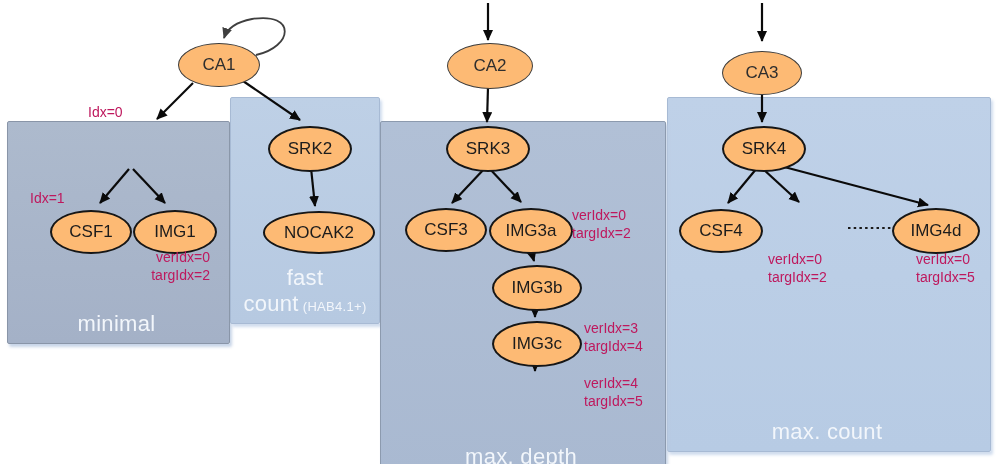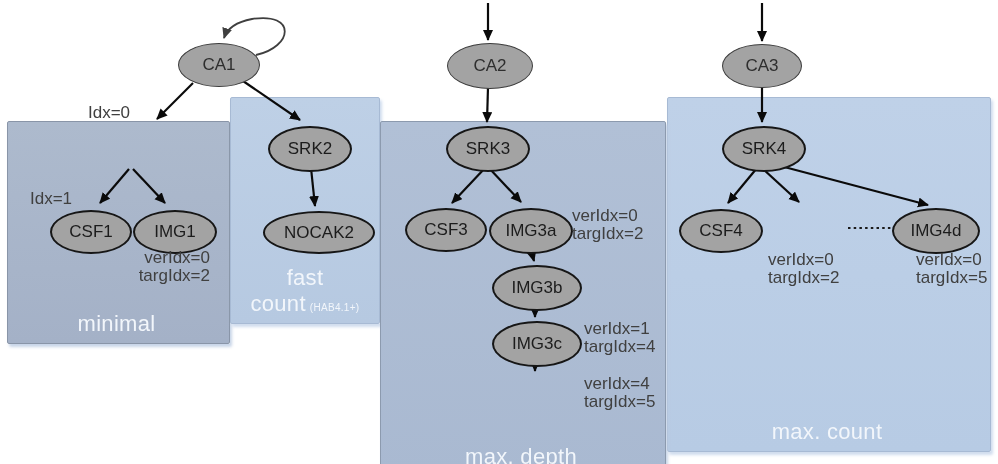--- a/index.html
+++ b/index.html
@@ -15,29 +15,29 @@
   #panel-fast-auth { left:230px; top:97px; width:148px; height:225px;
                      background:linear-gradient(180deg,#bed0e6,#b6c9e1); border:1px solid #a7bad4; }
   #panel-max-depth { left:380px; top:97px; width:284px; height:354px;
                      background:linear-gradient(180deg,#b1c0d6,#a9b9d1); border:1px solid #8c9aae; }
   #panel-max-count { left:667px; top:97px; width:322px; height:353px;
                      background:linear-gradient(180deg,#bfd1e8,#b7cbe4); border:1px solid #a7bad4; }
   .panel-label {
     position:absolute; left:0; right:0; bottom:6px; text-align:center;
     font-size:22px; color:#f2f6fb; letter-spacing:0.3px;
   }
-  .panel-label .suffix { font-size:10px; margin-left:4px; }
+  .panel-label .suffix { font-size:13px; margin-left:4px; }
   .edges { position:absolute; left:0; top:0; width:998px; height:464px; }
   .node {
-    position:absolute; background:#a3a3a3; border:2.4px solid #161616; border-radius:50%;
+    position:absolute; background:#fdba74; border:2.4px solid #161616; border-radius:50%;
     display:flex; align-items:center; justify-content:center;
     font-size:17px; color:#1c1c1c;
   }
   .node.ca { border-width:1.6px; border-color:#3d3d3d; color:#2e2e2e; }
-  .ann { position:absolute; font-size:17px; line-height:17.5px; color:#404040; }
+  .ann { position:absolute; font-size:14px; line-height:17.5px; color:#be185d; }
 </style>
 </head>
 <body>
 
 <div class="stage">
 
   <div class="panel panel-dark" id="panel-minimal">
     <div class="panel-label"><span>minimal</span><span class="suffix"></span></div>
   </div>
   <div class="panel panel-light" id="panel-fast-auth">
@@ -75,21 +75,21 @@
     <line x1="535" y1="363" x2="535" y2="371" stroke="#0a0a0a" stroke-width="2.2" marker-end="url(#arr)"></line>
     <line x1="762" y1="86" x2="762" y2="122" stroke="#0a0a0a" stroke-width="2.2" marker-end="url(#arr)"></line>
     <line x1="757" y1="168" x2="728" y2="203" stroke="#0a0a0a" stroke-width="2.2" marker-end="url(#arr)"></line>
     <line x1="762" y1="168" x2="799" y2="202" stroke="#0a0a0a" stroke-width="2.2" marker-end="url(#arr)"></line>
     <line x1="773" y1="164" x2="928" y2="205" stroke="#0a0a0a" stroke-width="2.2" marker-end="url(#arr)"></line>
     <line x1="848" y1="228" x2="891" y2="228" stroke="#1a1a1a" stroke-width="1.8" stroke-dasharray="2.5 3.2"></line>
   </svg>
 
   <div class="node ca" style="left:178px;top:43px;width:80px;height:42px">CA1</div>
   <div class="node ca" style="left:447px;top:43px;width:84px;height:44px">CA2</div>
-  <div class="node ca" style="left:722px;top:44px;width:78px;height:42px">CA3</div>
+  <div class="node ca" style="left:722px;top:51px;width:78px;height:42px">CA3</div>
   <div class="node" style="left:268px;top:126px;width:80px;height:42px">SRK2</div>
   <div class="node" style="left:446px;top:126px;width:80px;height:42px">SRK3</div>
   <div class="node" style="left:722px;top:126px;width:80px;height:42px">SRK4</div>
   <div class="node" style="left:50px;top:210px;width:78px;height:40px">CSF1</div>
   <div class="node" style="left:133px;top:210px;width:80px;height:40px">IMG1</div>
   <div class="node" style="left:263px;top:211px;width:108px;height:39px">NOCAK2</div>
   <div class="node" style="left:405px;top:208px;width:78px;height:40px">CSF3</div>
   <div class="node" style="left:489px;top:208px;width:80px;height:42px">IMG3a</div>
   <div class="node" style="left:492px;top:265px;width:86px;height:42px">IMG3b</div>
   <div class="node" style="left:492px;top:321px;width:86px;height:42px">IMG3c</div>
@@ -100,21 +100,21 @@
   <div class="ann" style="left:30px;top:190px">Idx=1</div>
   <div class="ann" style="left:130px;top:249px;width:80px;text-align:right">
     <div>verIdx=0</div>
     <div>targIdx=2</div>
   </div>
   <div class="ann" style="left:572px;top:207px">
     <div>verIdx=0</div>
     <div>targIdx=2</div>
   </div>
   <div class="ann" style="left:584px;top:320px">
-    <div>verIdx=1</div>
+    <div>verIdx=3</div>
     <div>targIdx=4</div>
   </div>
   <div class="ann" style="left:584px;top:375px">
     <div>verIdx=4</div>
     <div>targIdx=5</div>
   </div>
   <div class="ann" style="left:768px;top:251px">
     <div>verIdx=0</div>
     <div>targIdx=2</div>
   </div>

